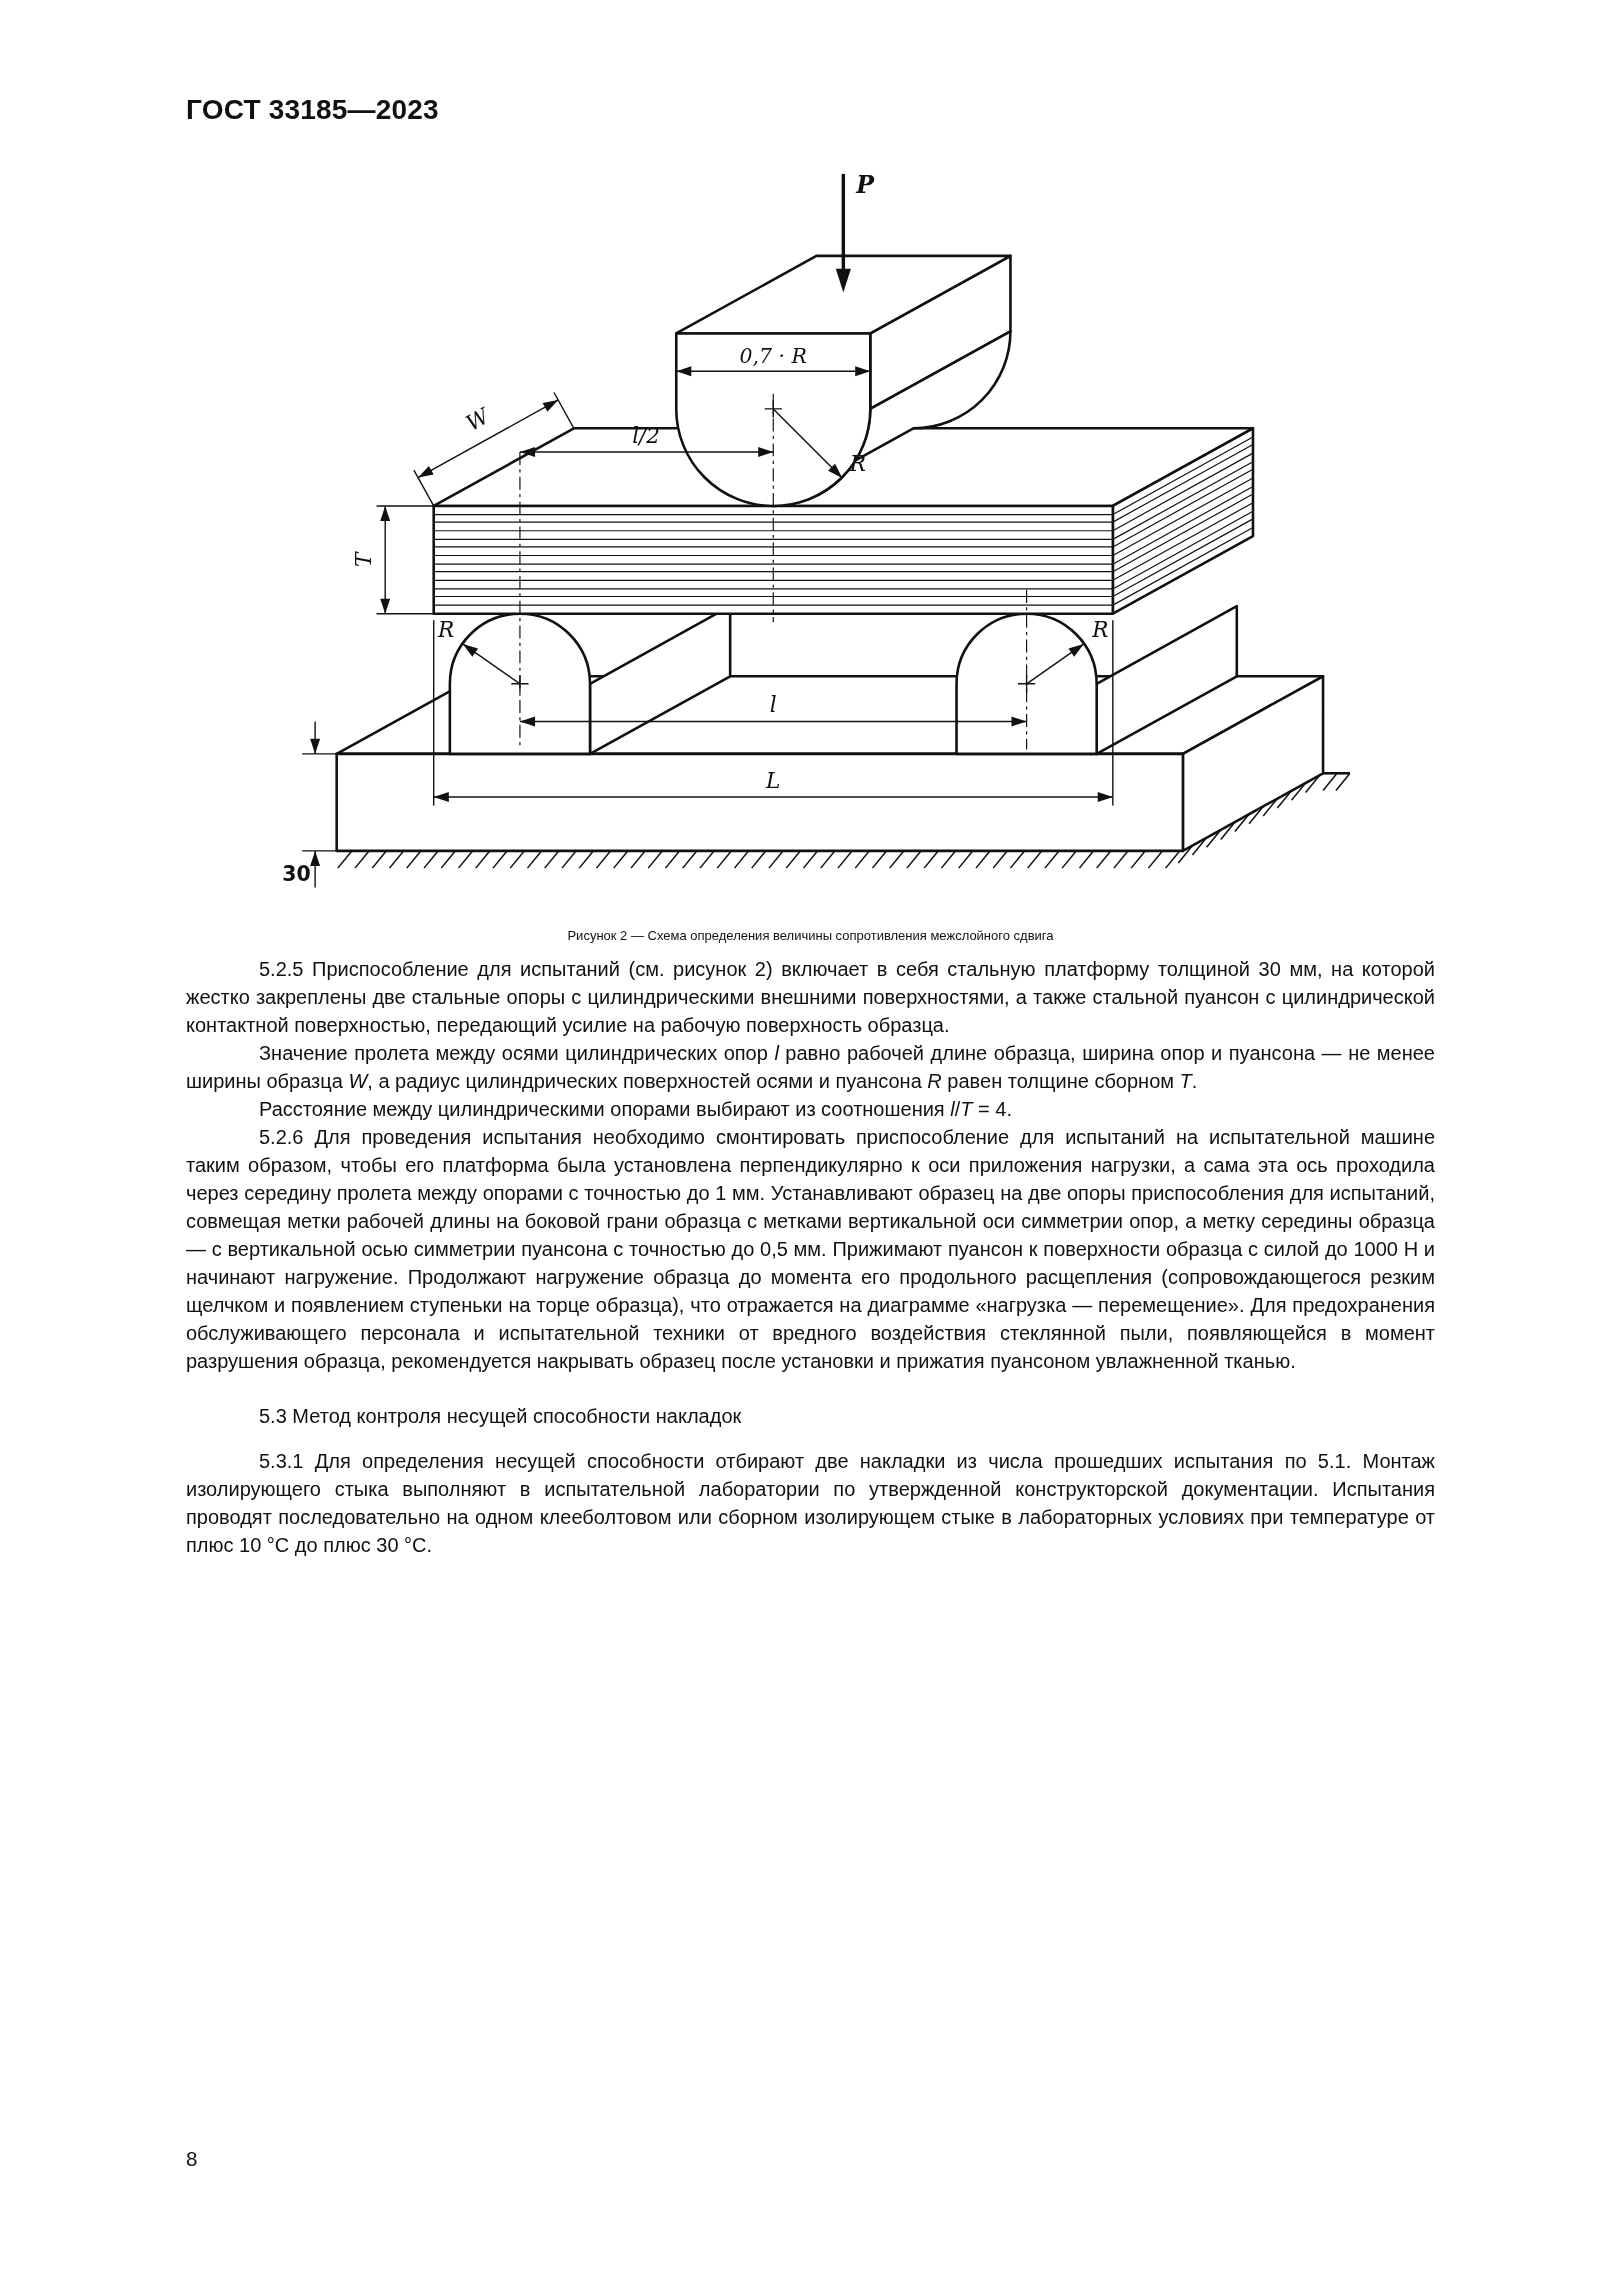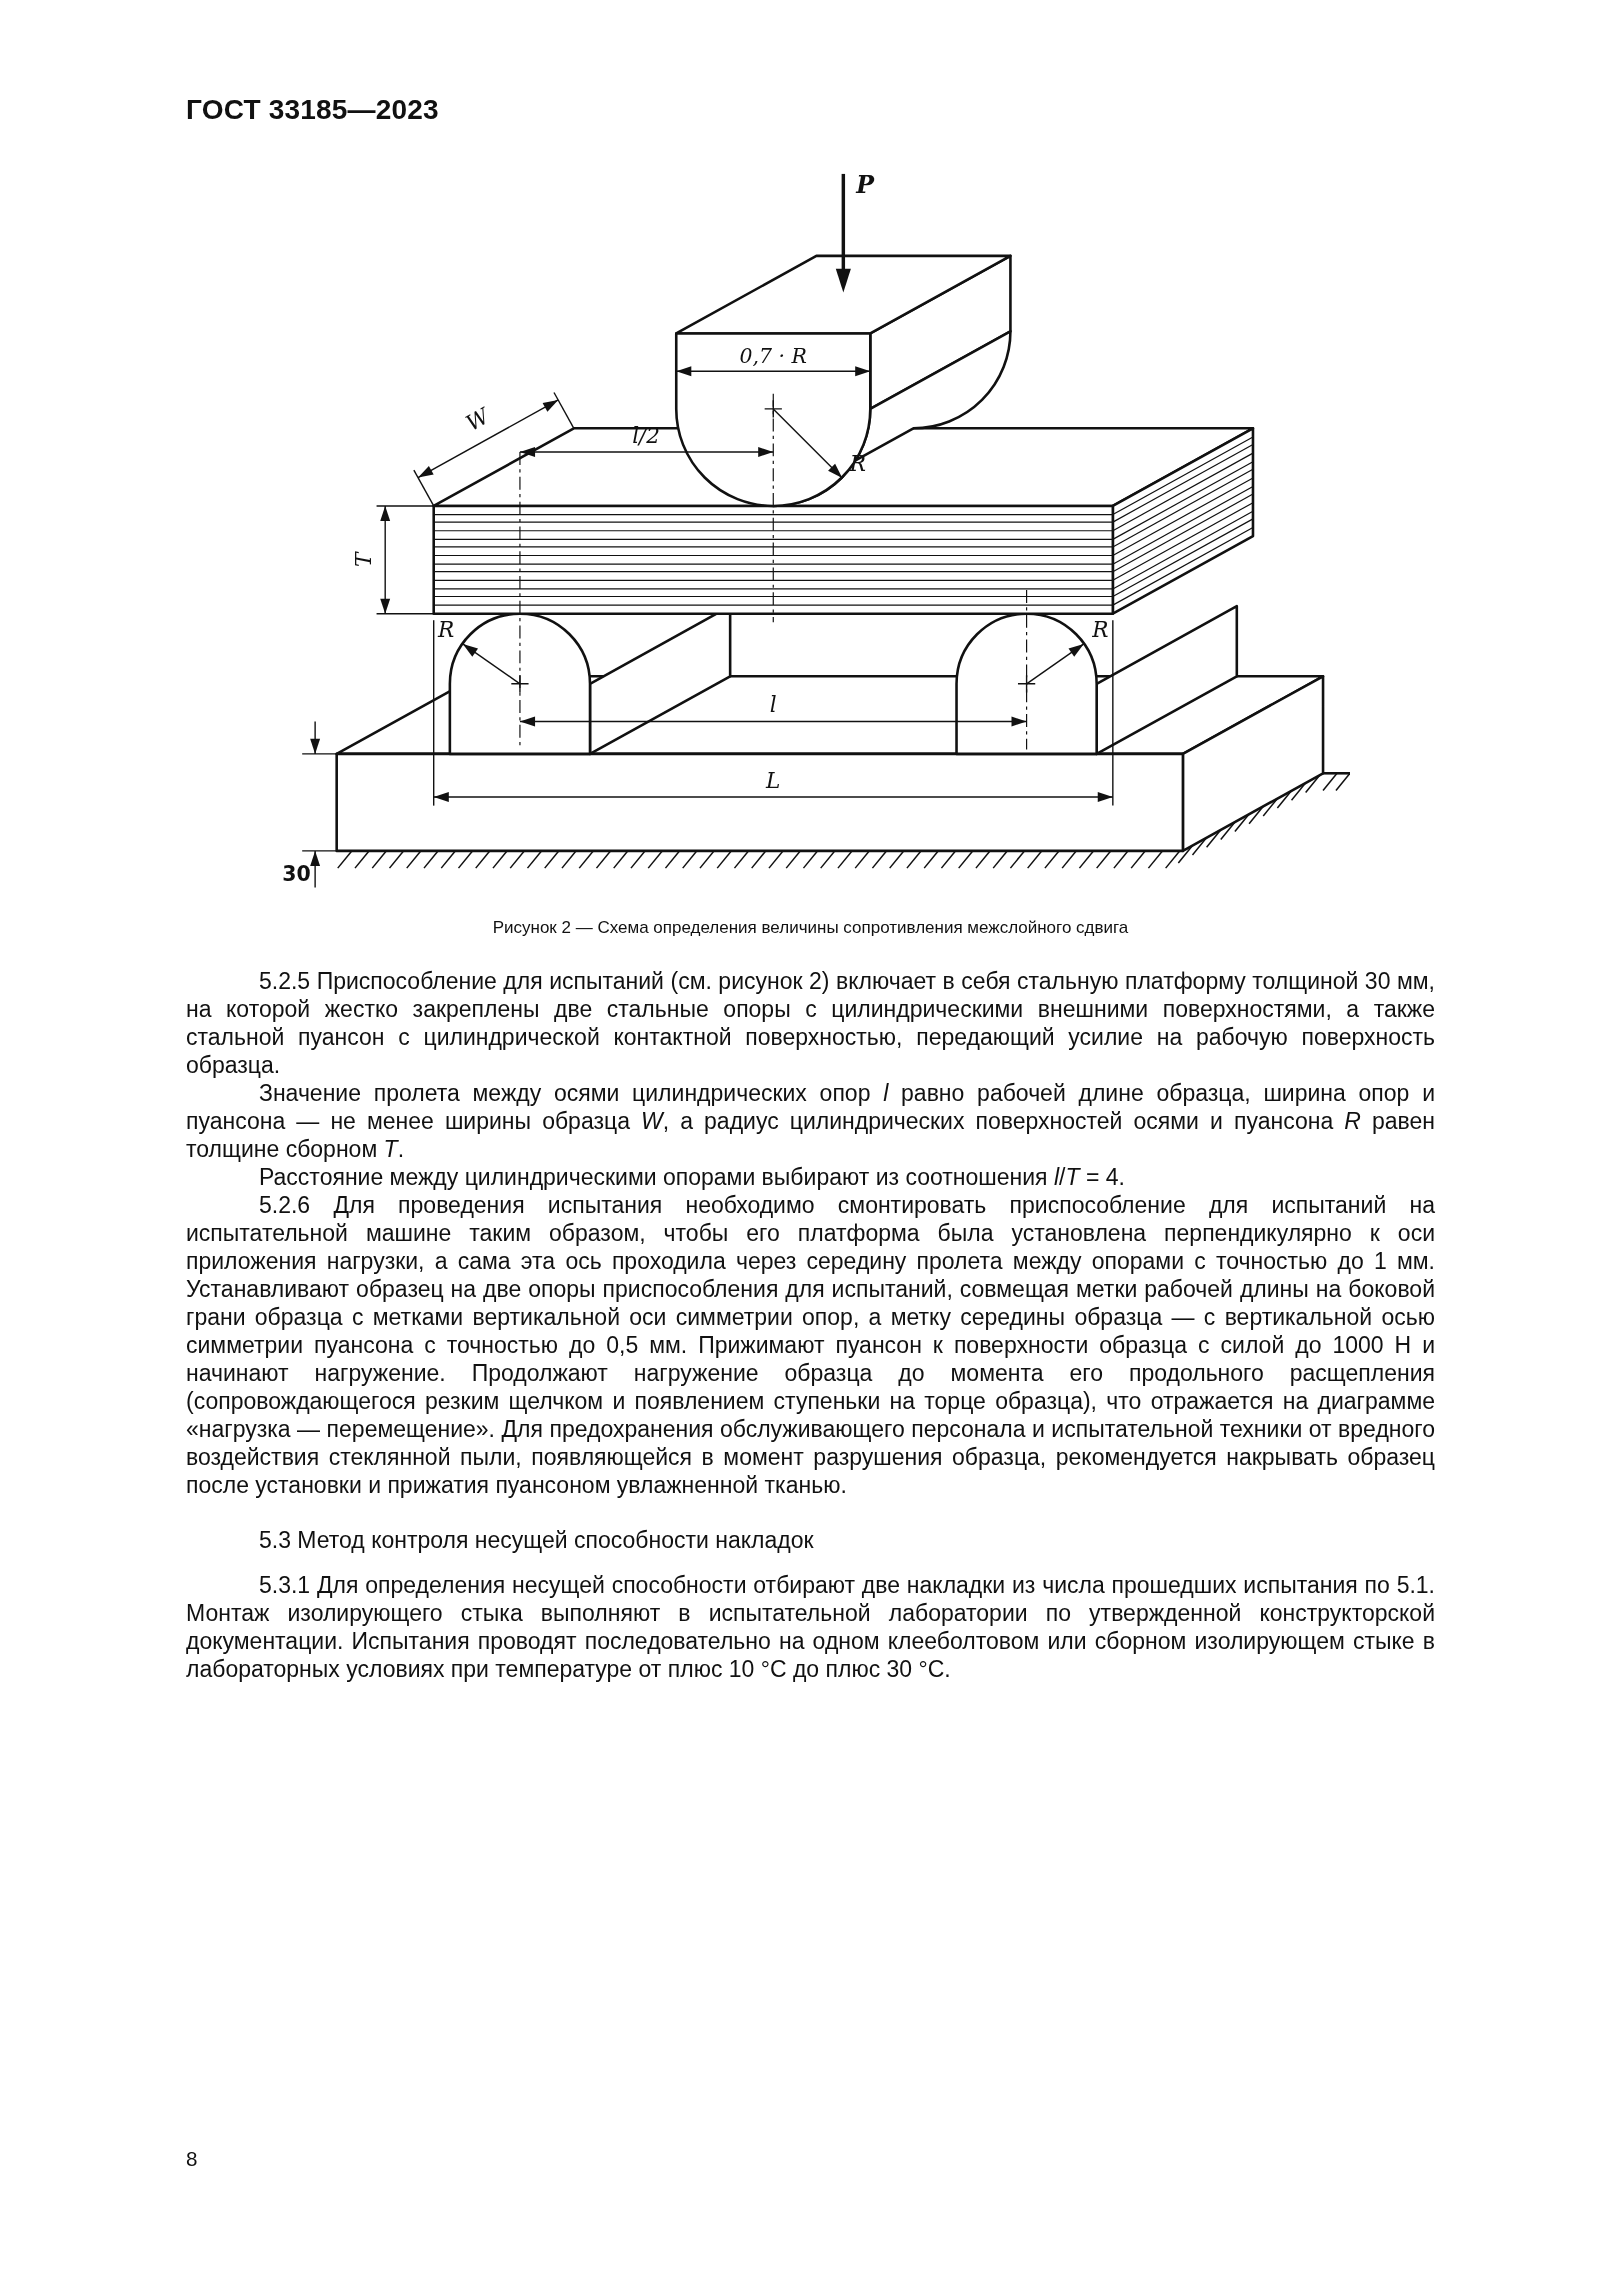--- a/index.html
+++ b/index.html
@@ -3,22 +3,22 @@
 <meta charset="utf-8">
 <title>ГОСТ 33185—2023 — страница 8</title>
 <style>
   *{margin:0;padding:0;box-sizing:border-box}
   html,body{background:#ffffff}
   body{width:1621px;height:2293px;font-family:"Liberation Sans",sans-serif;color:#111}
   .page{position:relative;width:1621px;height:2293px;padding:94px 186px 0 186px;overflow:hidden;background:#fff}
   .doc-header{font-size:28px;font-weight:bold;letter-spacing:0.2px}
   figure{margin:23.5px 0 0 0}
   #fig-svg{display:block;width:1078px;height:755px;margin:0 auto}
-  figcaption{text-align:center;font-size:17px;margin-top:13px;color:#111}
-  .body-text{margin-top:29px;font-size:23px;line-height:28px;text-align:justify}
+  figcaption{text-align:center;font-size:13px;margin-top:23px;color:#111}
+  .body-text{margin-top:12px;font-size:20px;line-height:28px;text-align:justify}
   .body-text p{text-indent:73px;margin:0}
   .body-text p.subheading{font-weight:normal;margin:27.4px 0 17.6px 0}
   .page-number{position:absolute;left:186px;top:2147px;font-size:20.6px}
   .dimtext{font-family:"DejaVu Serif",serif;font-style:italic;font-size:20px;fill:#111}
 </style>
 </head>
 <body>
 
 <div class="page">
 

